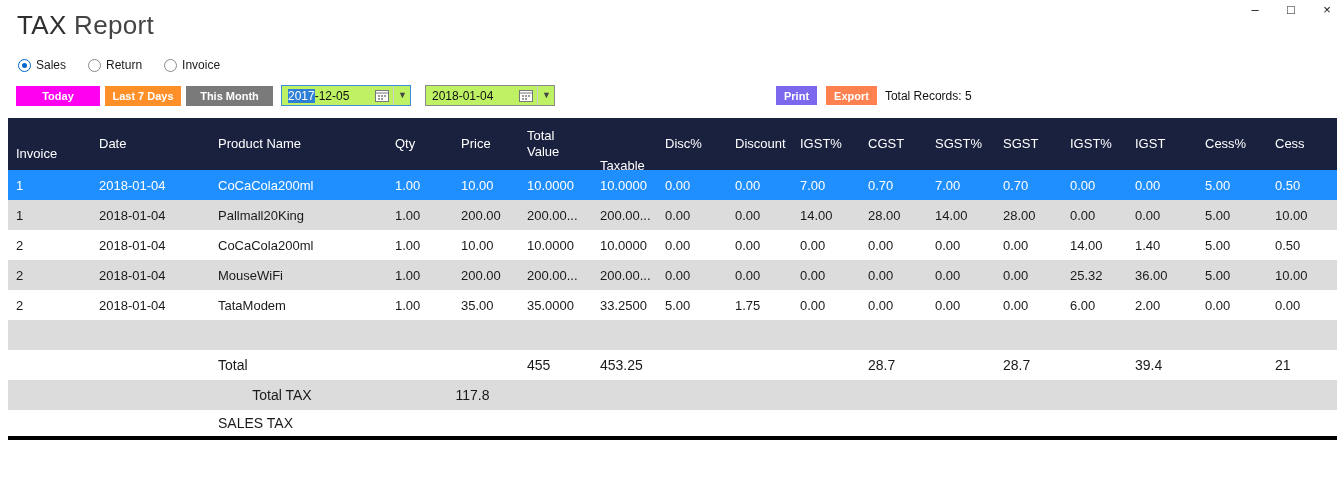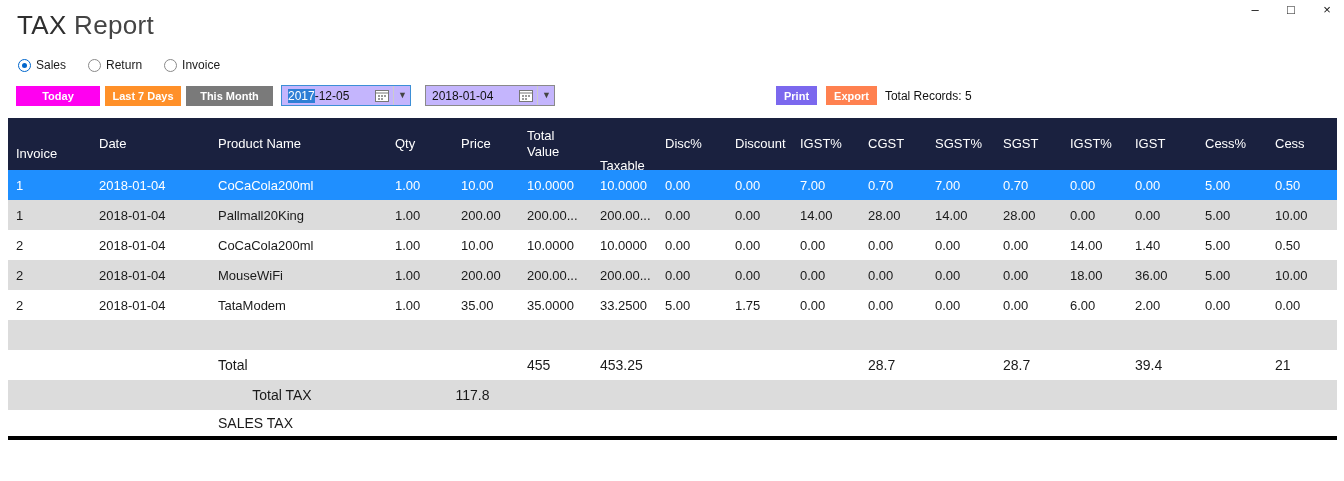--- a/index.html
+++ b/index.html
@@ -28,21 +28,21 @@
   .rdot.checked { border-color:var(--radio-accent,#0066cc); }
   .rdot.checked::after { content:""; position:absolute; left:3px; top:3px; width:5px; height:5px; border-radius:50%; background:var(--radio-accent,#0066cc); }
 
   
   .toolbar { position:absolute; left:16px; top:85px; display:flex; align-items:center; height:21px; }
   .qbtn { height:20px; border:none; color:#fff; font-size:11px; font-weight:bold; font-family:inherit; text-align:center; cursor:pointer; }
   .qbtn.today { width:84px; background:var(--today-button,#ff00f0); margin-right:5px; }
   .qbtn.last7 { width:76px; background:var(--last7-button,#ff9029); margin-right:5px; }
   .qbtn.month { width:87px; background:var(--month-button,#7a7a7a); margin-right:8px; }
 
-  .datepicker { width:130px; height:21px; background:#c4b5fd; border:1px solid #8a8a8a; display:flex; align-items:center; font-size:12px; color:#111; padding:0 3px 0 6px; }
+  .datepicker { width:130px; height:21px; background:#bef264; border:1px solid #8a8a8a; display:flex; align-items:center; font-size:12px; color:#111; padding:0 3px 0 6px; }
   .datepicker.focused { border-color:#3d8fd6; }
   .datepicker + .datepicker { margin-left:14px; }
   .dp-text { flex:1; white-space:nowrap; }
   .dp-text .selpart { background:var(--date-selection,#2e7fd6); color:#fff; }
   .dp-cal { display:flex; align-items:center; margin-right:4px; }
   .dp-arrow { font-size:9px; color:#444; border-left:1px solid #ccc; padding-left:4px; line-height:19px; }
 
   
   .actions { position:absolute; left:776px; top:86px; display:flex; align-items:center; }
   .abtn { height:19px; border:none; color:#fff; font-size:11px; font-weight:bold; font-family:inherit; padding:0 8px; cursor:pointer; }
@@ -216,21 +216,21 @@
       <div class="gcell" style="width: 66px;">1.00</div>
       <div class="gcell" style="width: 66px;">200.00</div>
       <div class="gcell" style="width: 73px;">200.00...</div>
       <div class="gcell" style="width: 65px;">200.00...</div>
       <div class="gcell" style="width: 70px;">0.00</div>
       <div class="gcell" style="width: 65px;">0.00</div>
       <div class="gcell" style="width: 68px;">0.00</div>
       <div class="gcell" style="width: 67px;">0.00</div>
       <div class="gcell" style="width: 68px;">0.00</div>
       <div class="gcell" style="width: 67px;">0.00</div>
-      <div class="gcell" style="width: 65px;">18.00</div>
+      <div class="gcell" style="width: 65px;">25.32</div>
       <div class="gcell" style="width: 70px;">36.00</div>
       <div class="gcell" style="width: 70px;">5.00</div>
       <div class="gcell" style="width: 70px;">10.00</div>
     </div>
     <div class="grow plain">
       <div class="gcell" style="width: 83px;">2</div>
       <div class="gcell" style="width: 119px;">2018-01-04</div>
       <div class="gcell" style="width: 177px;">TataModem</div>
       <div class="gcell" style="width: 66px;">1.00</div>
       <div class="gcell" style="width: 66px;">35.00</div>

